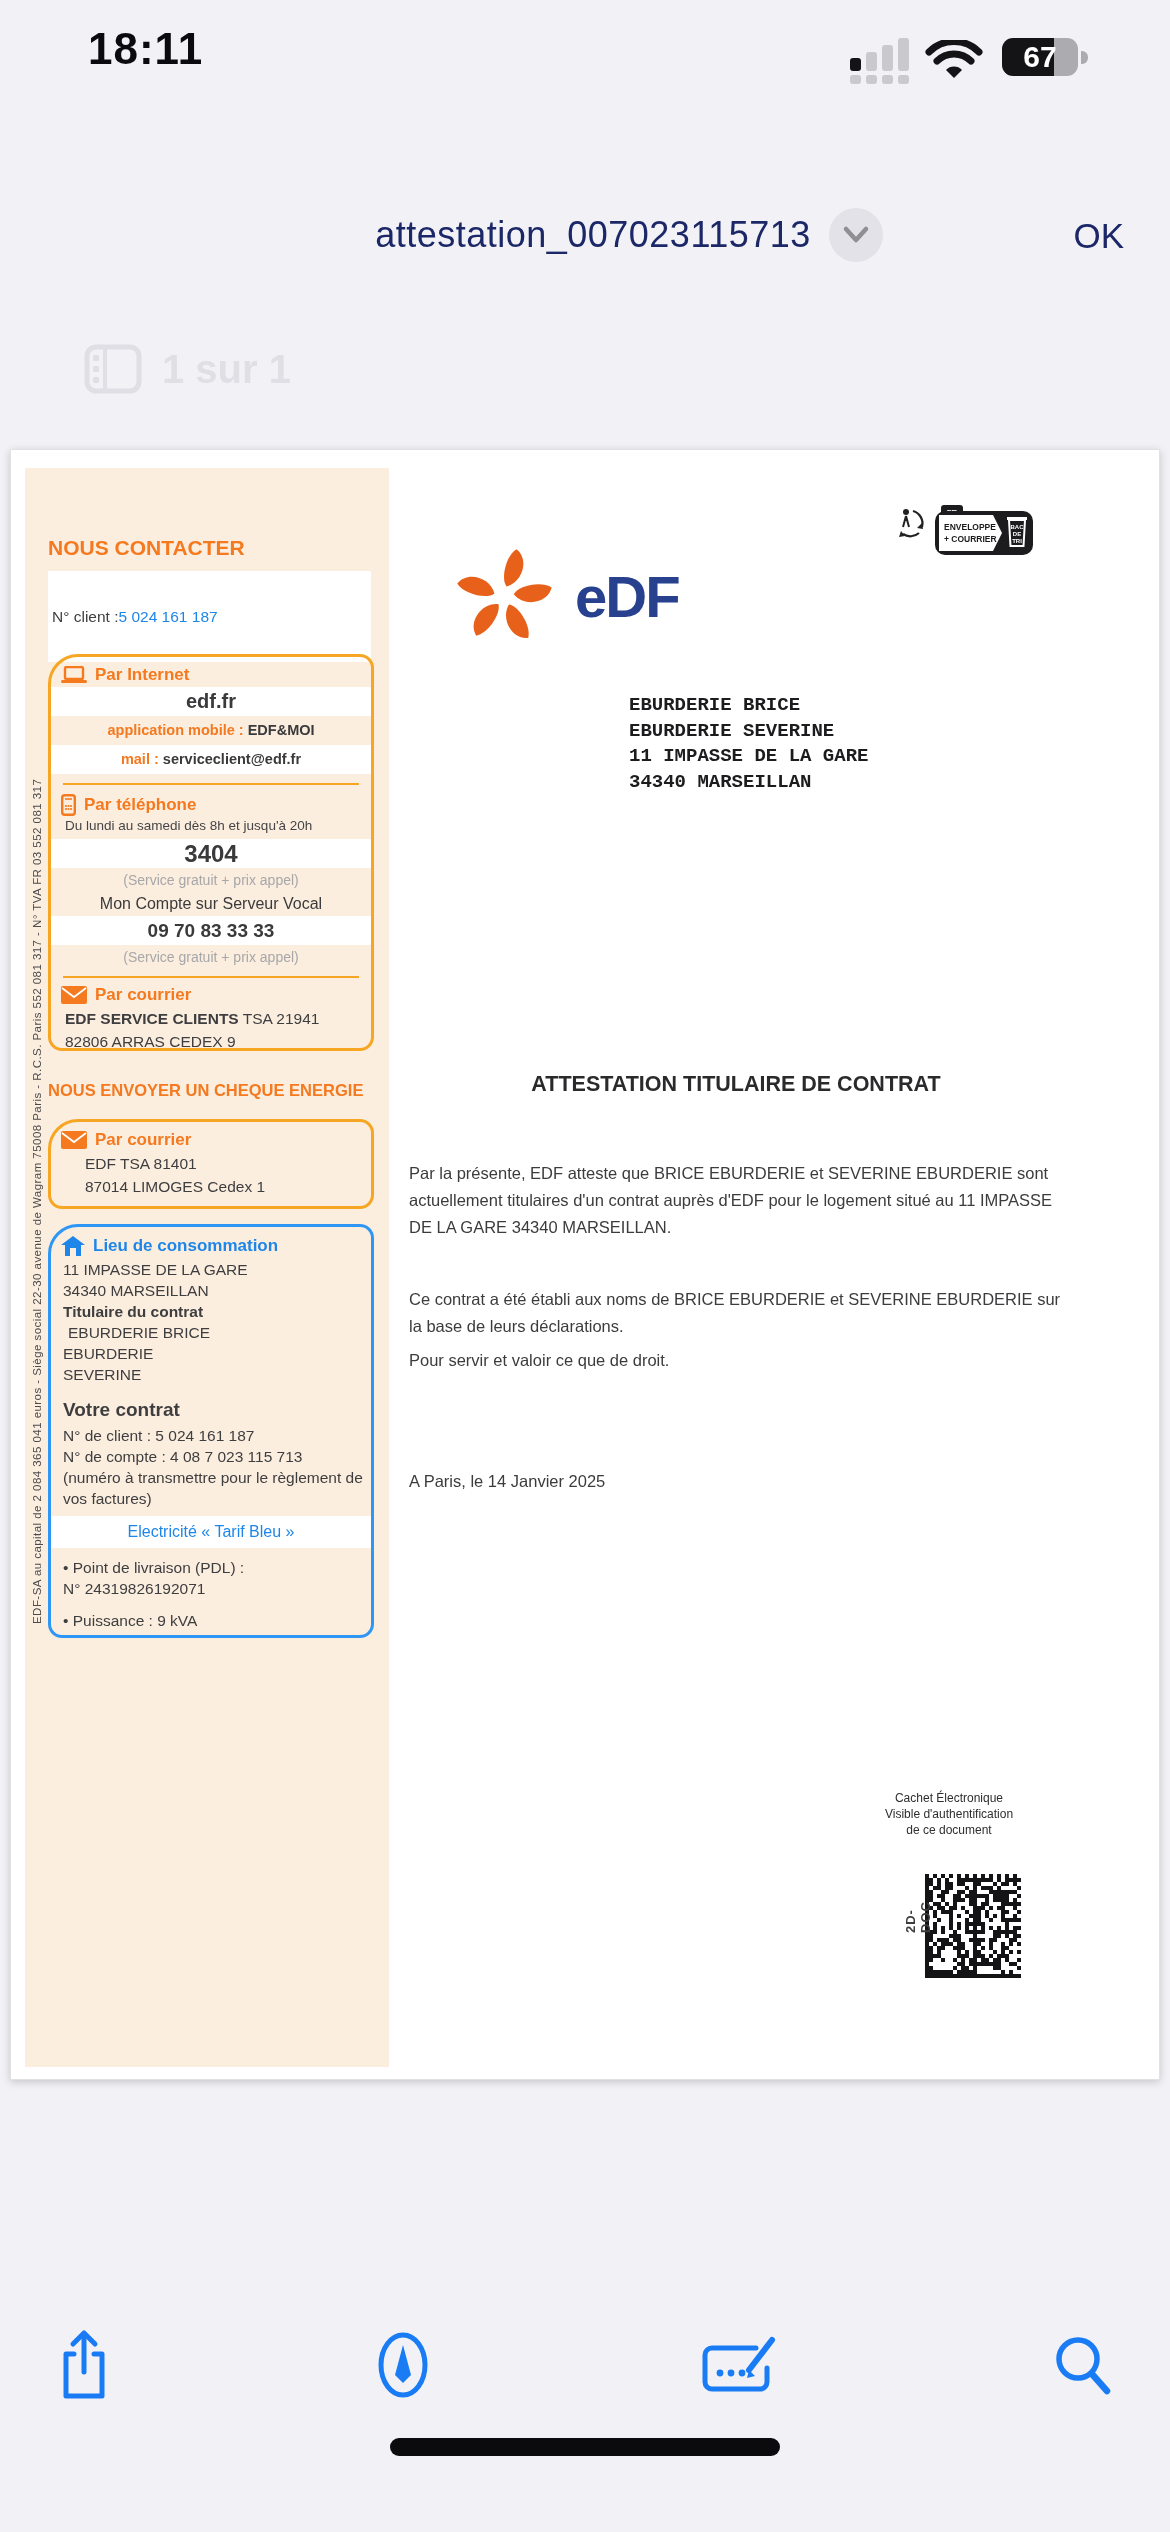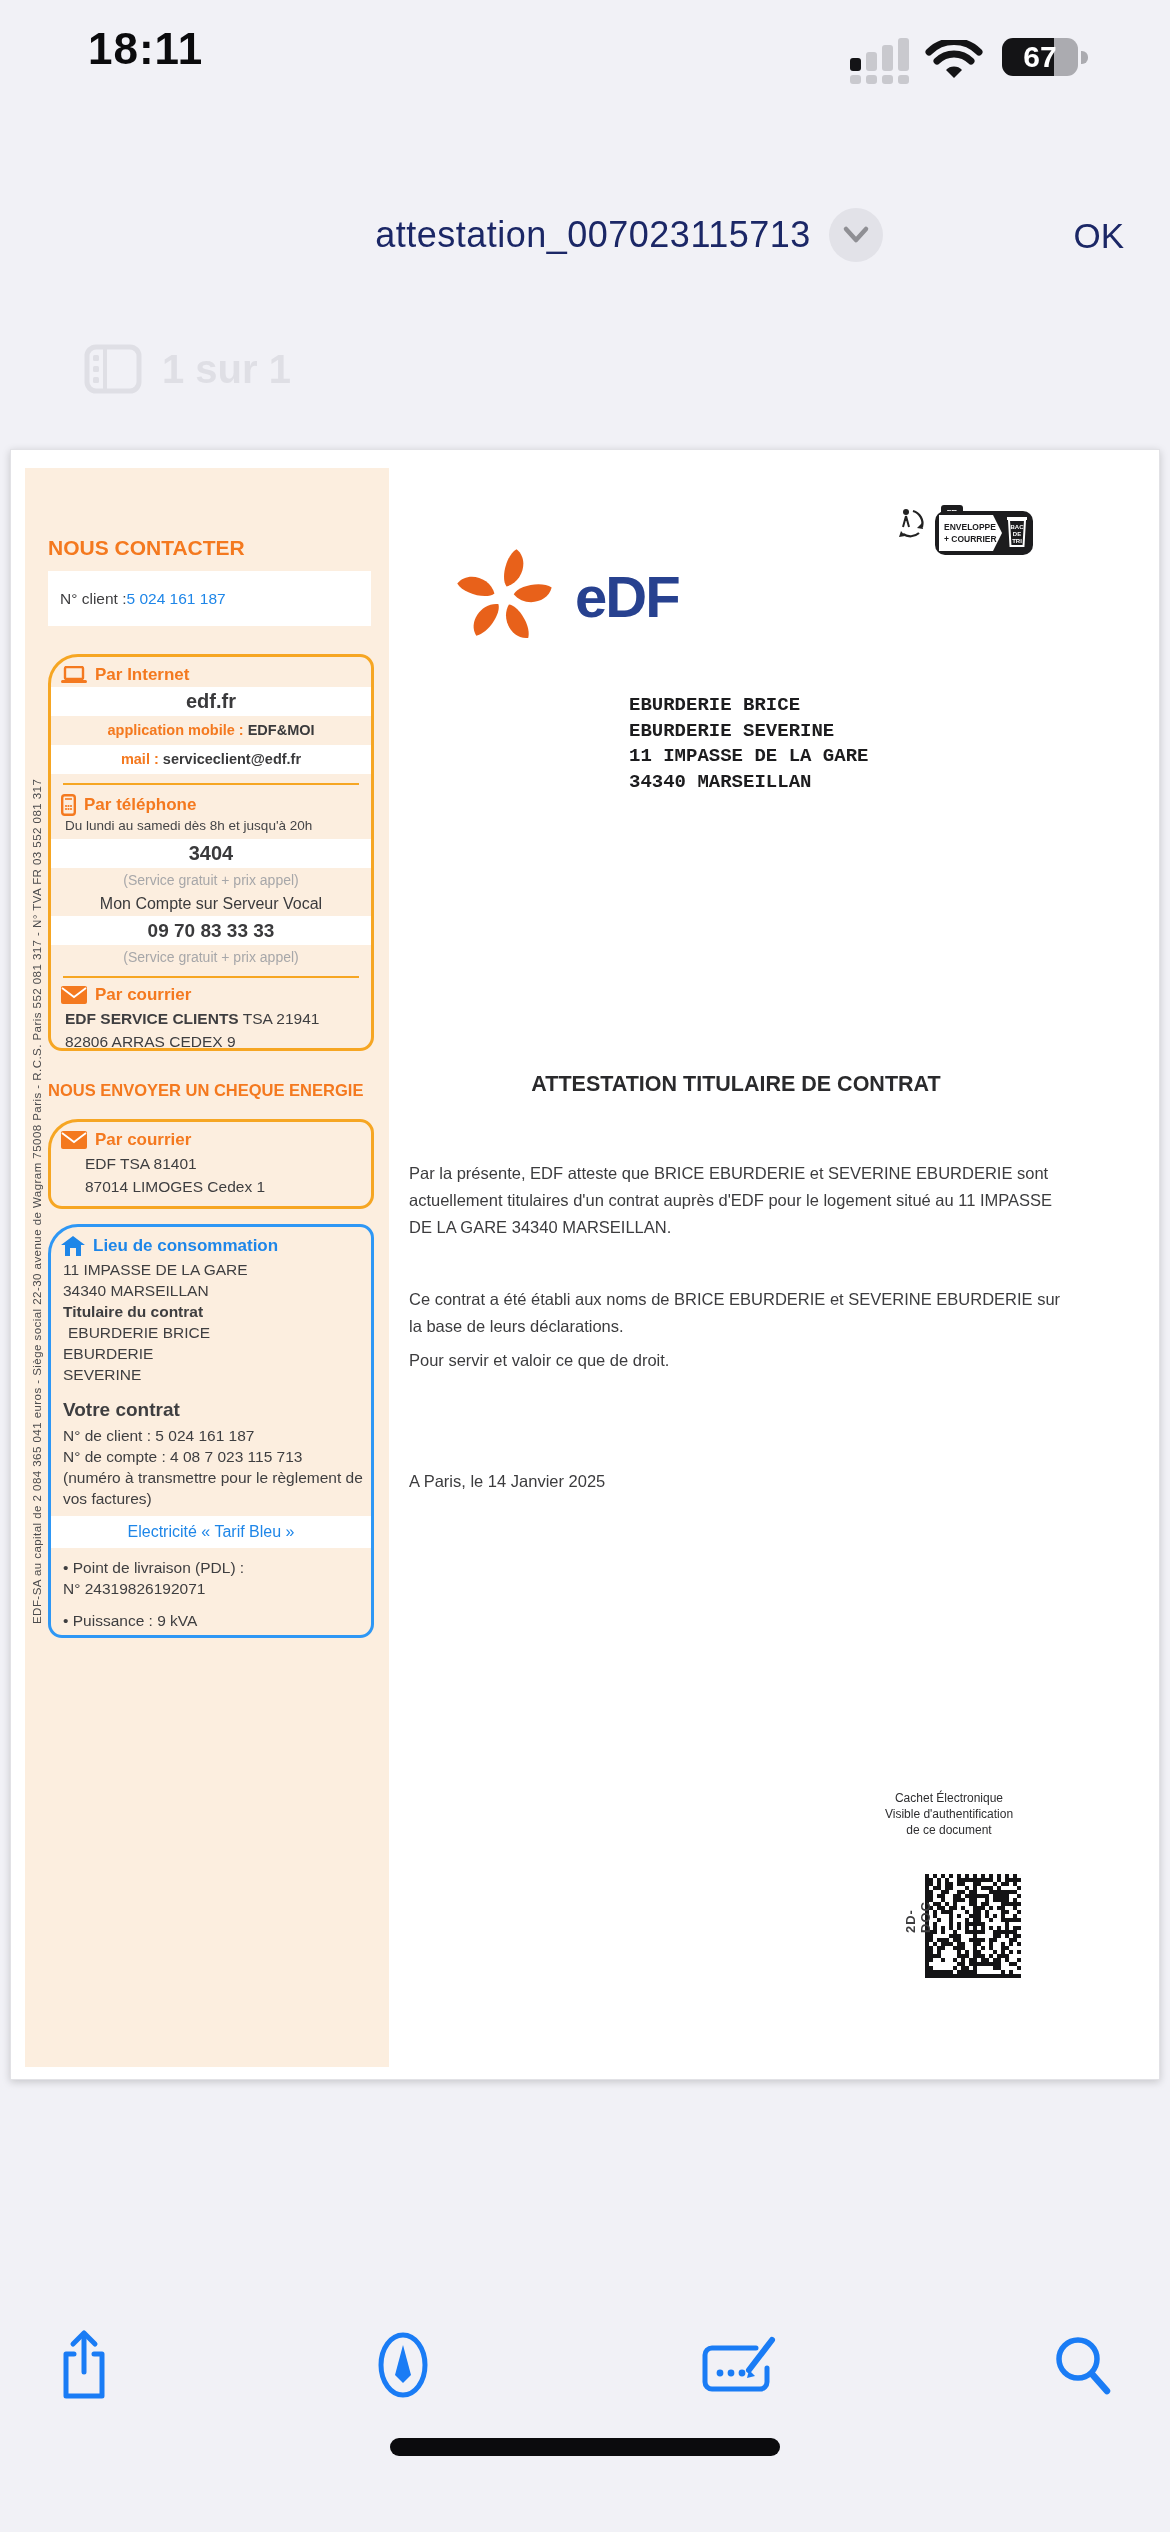--- a/index.html
+++ b/index.html
@@ -31,38 +31,38 @@
   
   .page{left:10px;top:449px;width:1150px;height:1631px;background:#fff;
         box-shadow:0 2px 8px rgba(0,0,0,.18);border:1px solid #E2E2E6;box-sizing:border-box;}
   .sidebar{left:14px;top:18px;width:364px;height:1599px;background:#FCEEDF;}
 
   .vertical-legal{left:20px;top:1174px;transform:rotate(-90deg);transform-origin:0 0;
         white-space:nowrap;font-size:11.5px;color:#4b4b4d;letter-spacing:.45px;}
 
   .orangehead{color:#F4791F;font-weight:bold;}
   .h-contact{left:37px;top:86px;font-size:21px;}
-  .clientbox{left:37px;top:121px;width:323px;height:55px;background:#fff;font-size:15.5px;color:#3e3e40;
-        display:flex;align-items:center;padding-left:12px;box-sizing:border-box;}
+  .clientbox{left:37px;top:121px;width:323px;height:91px;background:#fff;font-size:15.5px;color:#3e3e40;
+        display:flex;align-items:center;padding-left:4px;box-sizing:border-box;}
   .blue{color:#1E86E8;}
   .obox{box-sizing:border-box;border:3px solid #F6A623;border-radius:30px 14px 14px 14px;overflow:hidden;}
   .obox1{left:37px;top:204px;width:326px;height:397px;}
   .obox2{left:37px;top:669px;width:326px;height:90px;}
   .bbox{left:37px;top:774px;width:326px;height:414px;box-sizing:border-box;border:3px solid #2E97F5;
         border-radius:30px 14px 14px 14px;overflow:hidden;}
   .chl{display:flex;align-items:center;gap:8px;padding:8px 0 2px 10px;font-size:17px;}
   .band{text-align:center;font-size:14.5px;color:#3a3a3c;}
   .wband{background:#fff;}
   .b-edf{height:29px;line-height:29px;font-size:20px;font-weight:bold;}
   .b-row{height:29px;line-height:29px;}
   .olab{color:#F4791F;font-weight:bold;}
   .bval{font-weight:bold;color:#3a3a3c;}
   .ohr{border:none;border-top:2px solid #F6A623;margin:9px 12px;}
   .small-ind{padding-left:14px;font-size:13.5px;color:#454547;height:21px;}
-  .b-num{height:29px;line-height:29px;font-size:20px;font-weight:bold;}
+  .b-num{height:29px;line-height:29px;font-size:24px;font-weight:bold;}
   .b-note{height:24px;line-height:24px;color:#A7A7A9;font-size:14px;}
   .b-voc{height:24px;line-height:24px;font-size:16px;}
   .addr-l{padding-left:14px;font-size:15.5px;color:#3e3e40;height:23px;line-height:23px;}
   .h-cheque{left:37px;top:631px;font-size:16.5px;}
   .bluehead{color:#1E86E8;font-weight:bold;font-size:17px;}
   .bline{padding-left:12px;font-size:15.5px;color:#3e3e40;height:21px;line-height:21px;}
   .bhl{display:flex;align-items:center;gap:8px;padding:9px 0 3px 10px;}
   .b-offer{height:32px;line-height:32px;background:#fff;color:#1E86E8;font-size:16px;text-align:center;margin-top:7px;}
 
   

